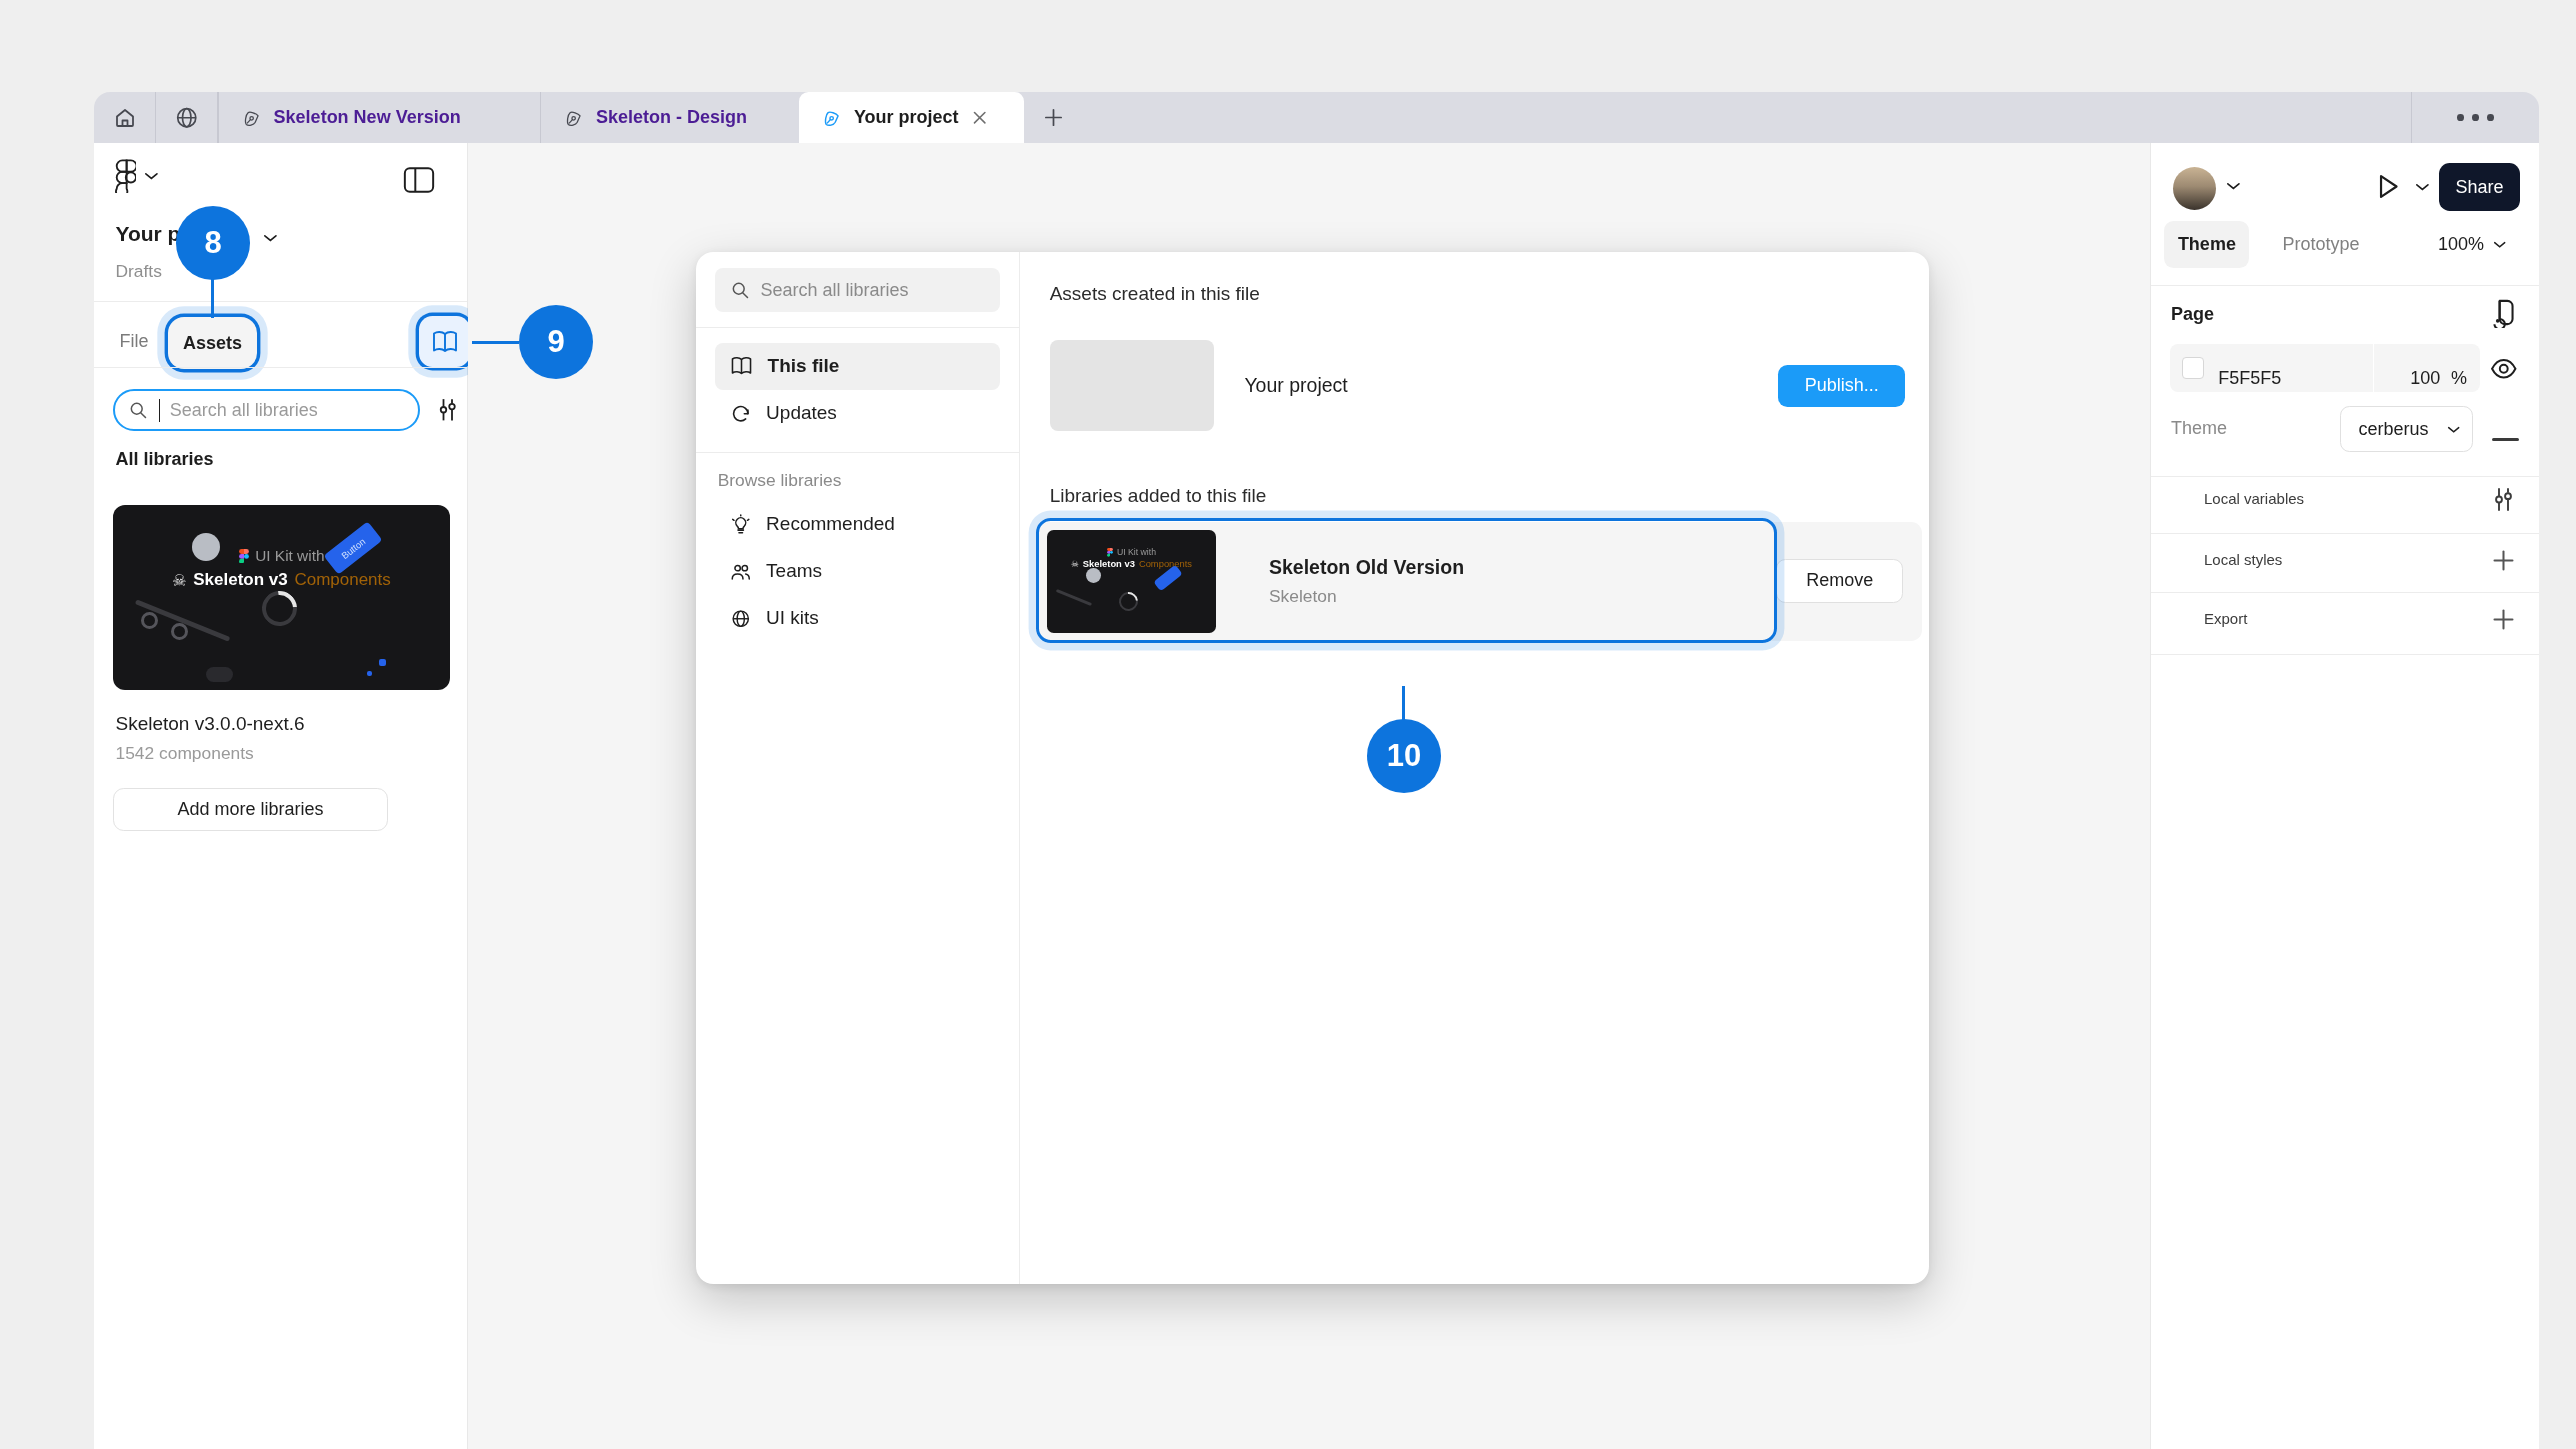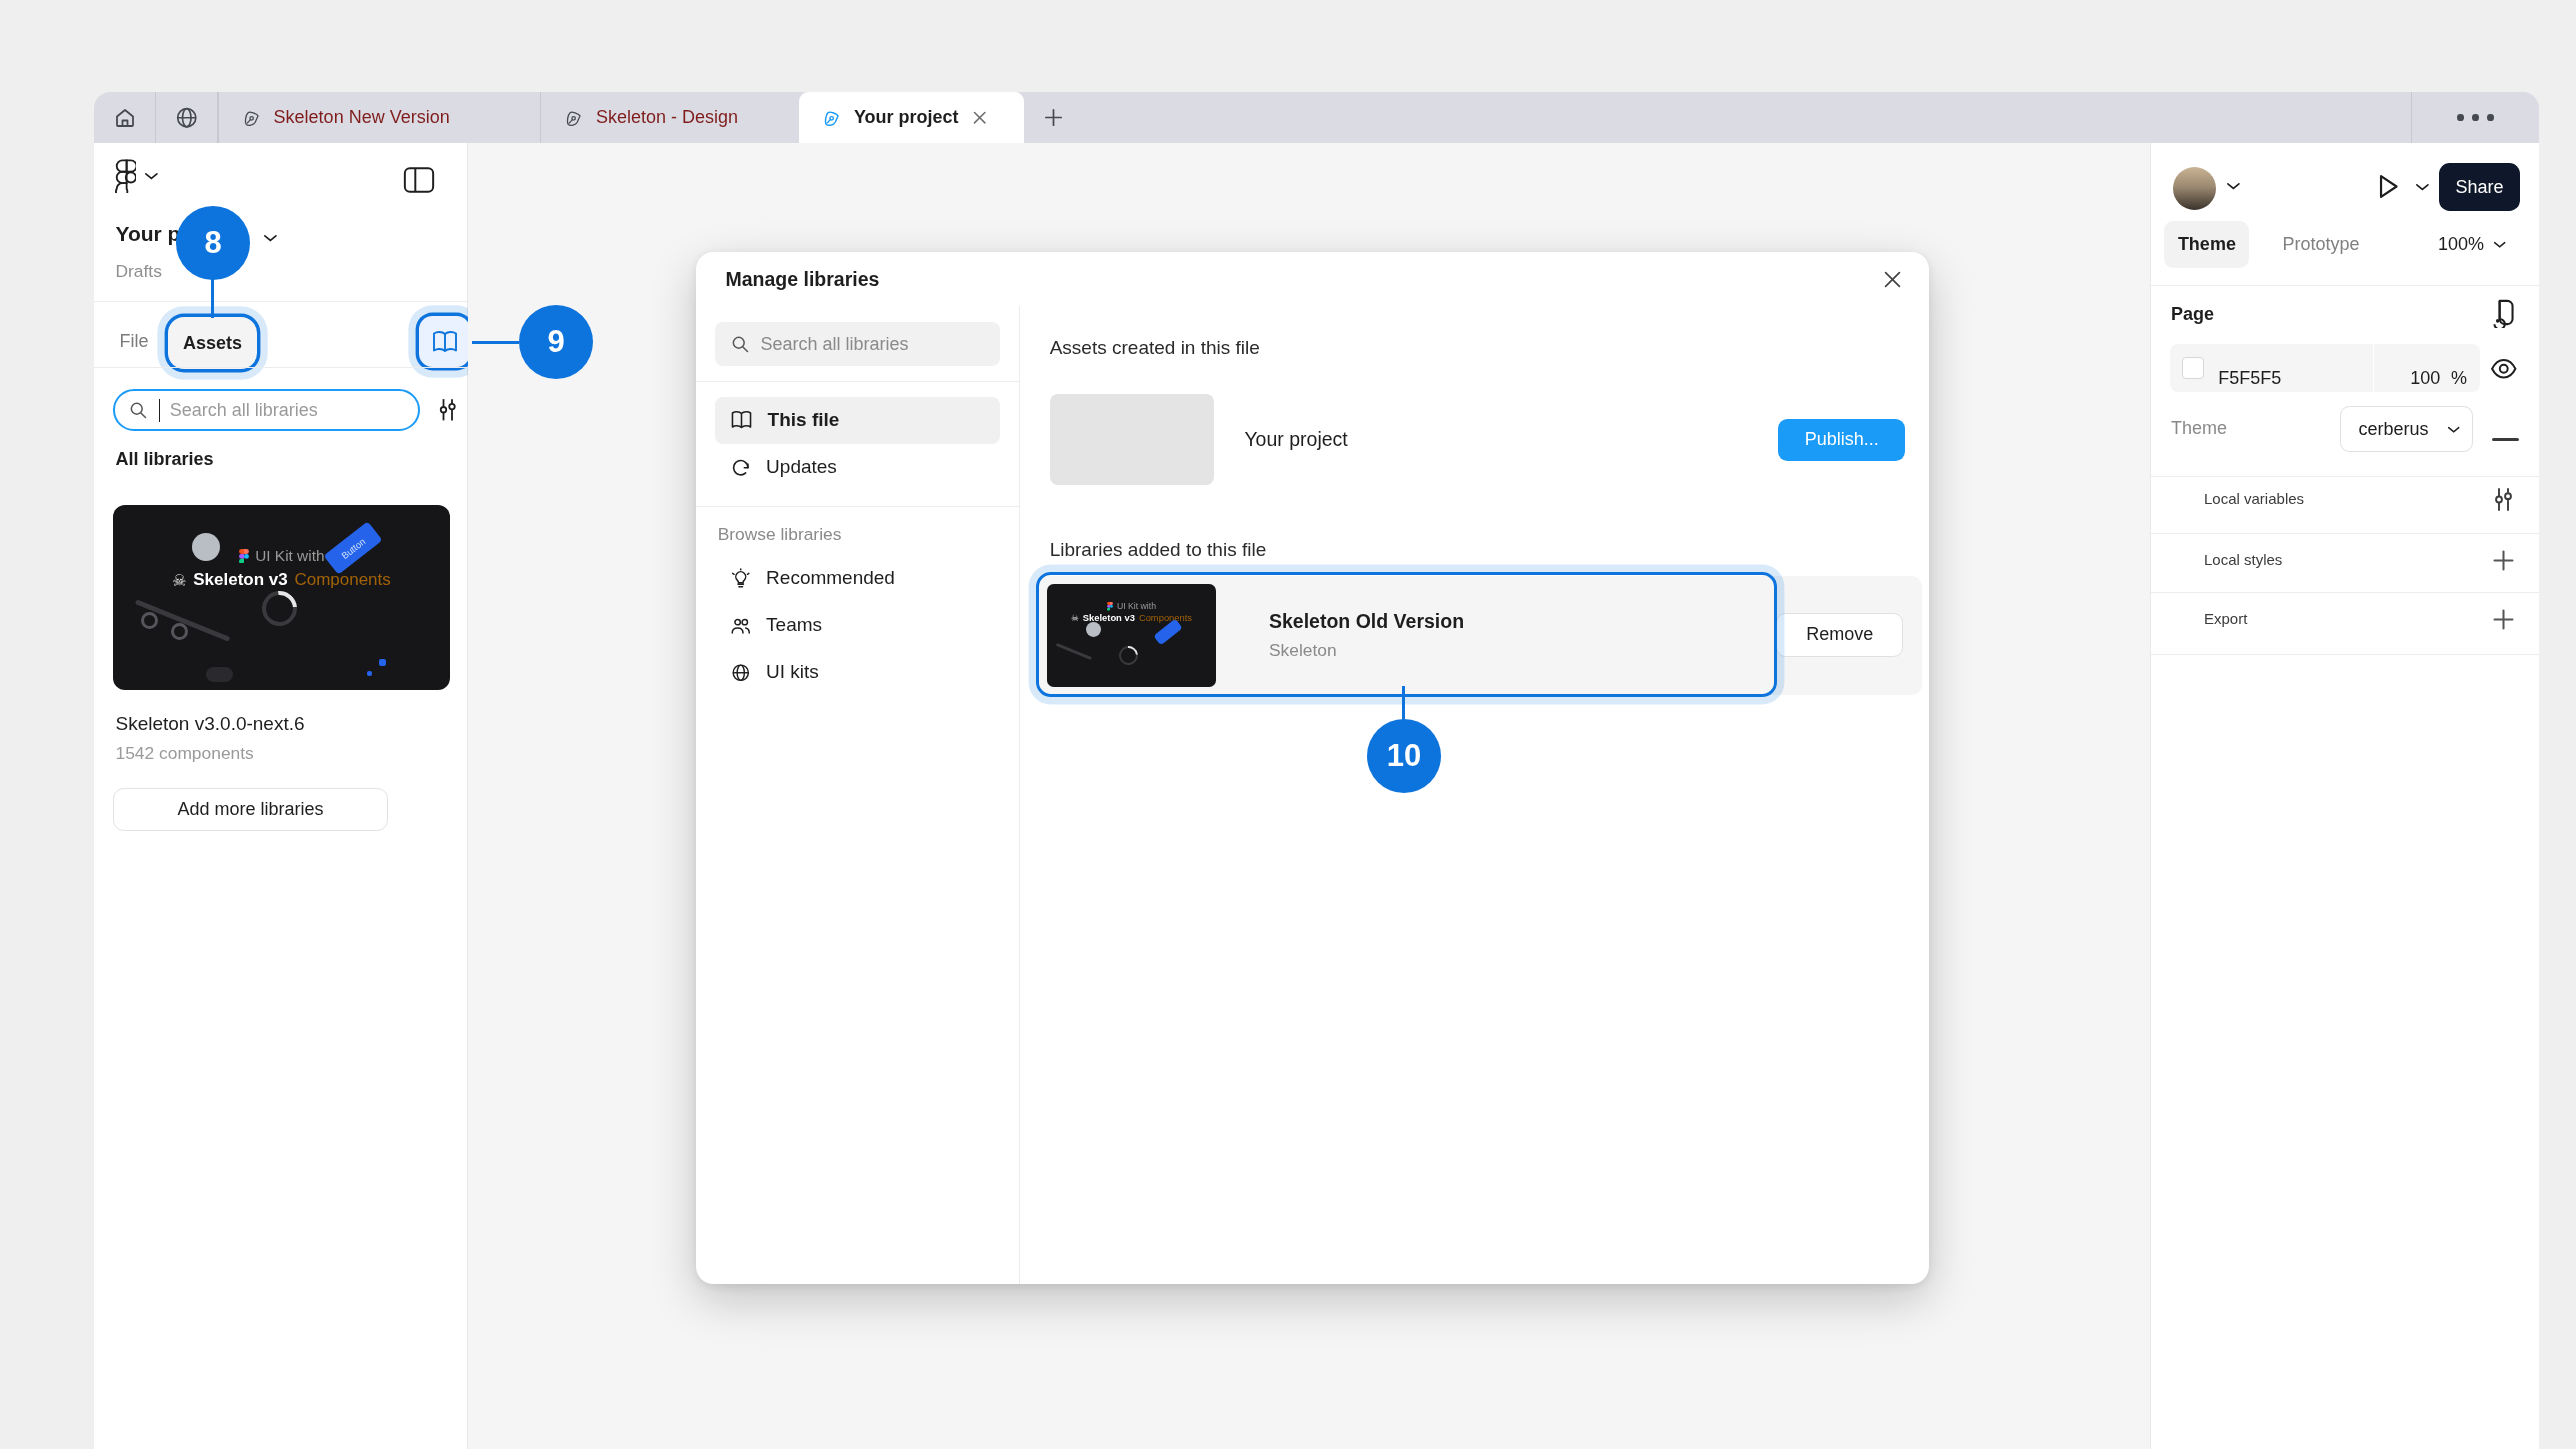--- a/index.html
+++ b/index.html
@@ -7,21 +7,21 @@
   body { font-family:"Liberation Sans", sans-serif; background:#EFEFEF; }
   .screen { position:relative; width:2576px; height:1449px; overflow:hidden; background:#EFEFEF; }
   .abs { position:absolute; }
 
   
   .window { position:absolute; left:94px; top:92px; width:2445px; height:1357px;
             border-radius:16px 16px 0 0; display:flex; flex-direction:column; overflow:hidden; }
   .tabbar { height:51px; background:#DBDCE3; display:flex; align-items:stretch; flex:0 0 51px; }
   .tab-iconbtn { width:61px; display:flex; align-items:center; justify-content:center; }
   .tb-divider { width:1.3px; background:#C7C8D1; }
-  .tab { display:flex; align-items:center; gap:12px; padding:0 23px; font-size:18px; color:#7f1d1d; }
+  .tab { display:flex; align-items:center; gap:12px; padding:0 23px; font-size:18px; color:#4c1d95;font-weight:bold; }
   .tab.t1 { width:321px; } .tab.t2 { width:258px; }
   .tab.active { background:#FFFFFF; color:#1E1E1E; font-weight:bold; width:225px; border-radius:9.4px 9.4px 0 0; }
   .tab .label { white-space:nowrap; }
   .plusbtn { width:60px; display:flex; align-items:center; justify-content:center; color:#474951; }
   .tabbar-spacer { flex:1; }
   .dotsbtn { width:127px; display:flex; align-items:center; justify-content:center; gap:8px; }
   .dot { width:6.7px; height:6.7px; border-radius:50%; background:#474951; }
 
   .content { flex:1; display:flex; min-height:0; }
   .sidebar { width:374px; background:#FFFFFF; border-right:1.3px solid #E8E8E8; position:relative; }
@@ -372,27 +372,20 @@
         <svg class="abs" style="left:339px;top:463px;" width="27" height="27" viewBox="0 0 24 24" stroke="#555" stroke-width="1.8" stroke-linecap="round">
           <line x1="12" y1="4" x2="12" y2="20"></line>
             <line x1="4" y1="12" x2="20" y2="12"></line>
         </svg>
         <div class="hdivider" style="top:511px;"></div>
       </div>
     </div>
   </div>
 
   <div class="modal">
-    <div class="m-header">
-      <div class="m-title">Manage libraries</div>
-      <svg width="23" height="23" viewBox="0 0 20 20" stroke="#444" stroke-width="1.5" stroke-linecap="round">
-        <line x1="4" y1="4" x2="16" y2="16"></line>
-          <line x1="16" y1="4" x2="4" y2="16"></line>
-      </svg>
-    </div>
     <div class="m-body">
 
       <div class="m-nav">
         <div class="m-search">
           <svg width="20" height="20" viewBox="0 0 24 24" fill="none" stroke="#555" stroke-width="1.8" stroke-linecap="round">
             <circle cx="10.5" cy="10.5" r="6.5"></circle>
               <line x1="15.5" y1="15.5" x2="21" y2="21"></line>
           </svg>
           <span class="ph">Search all libraries</span>
         </div>

